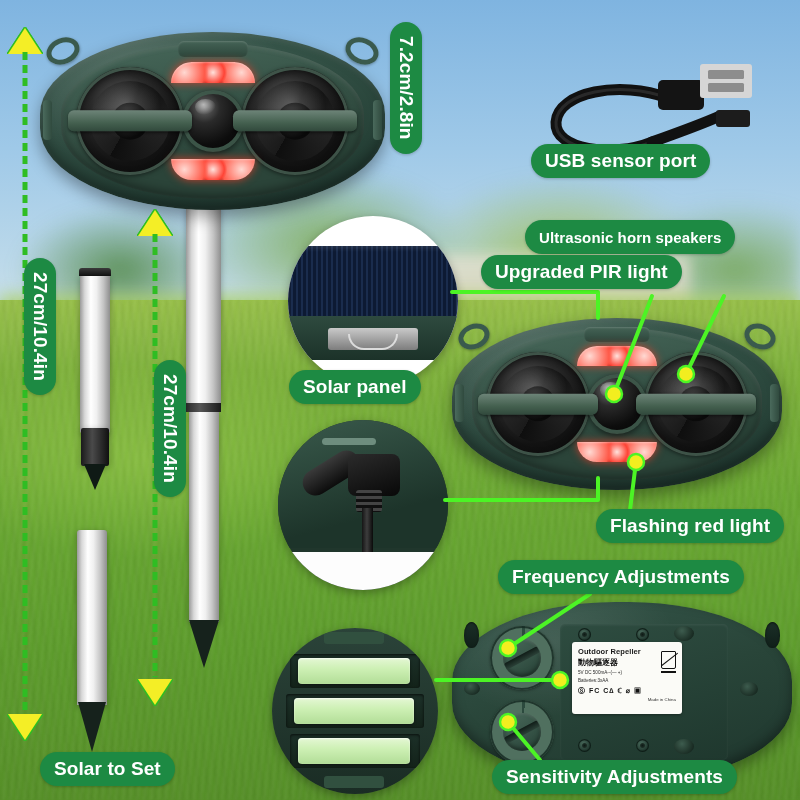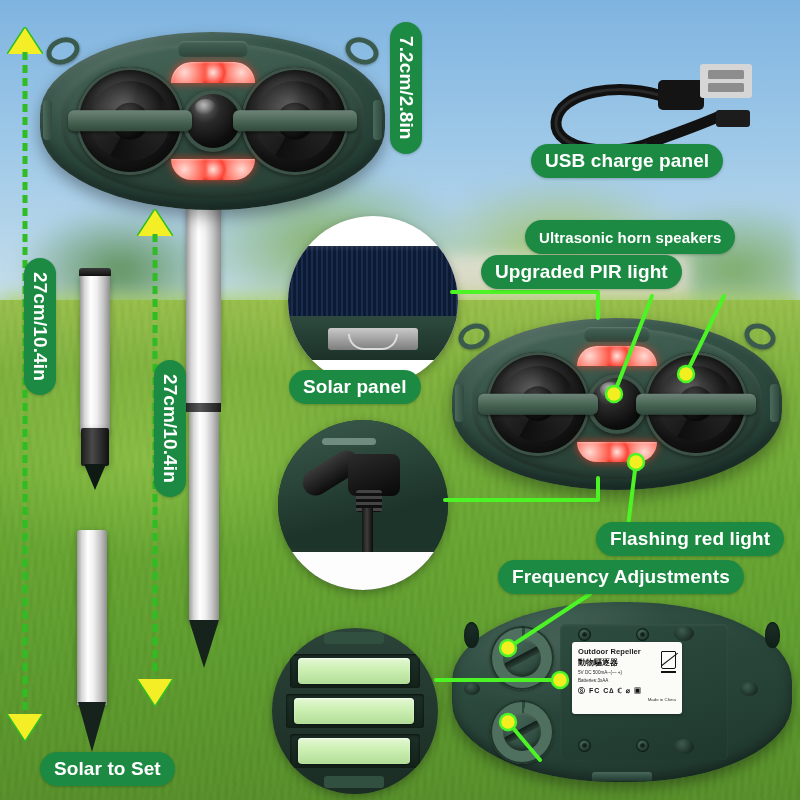--- a/index.html
+++ b/index.html
@@ -490,42 +490,45 @@
 
   <div class="pill vert" style="left:24px; top:258px; width:32px; font-size:19px;">
     <span>27cm/10.4in</span>
   </div>
 
   <div class="pill vert" style="left:154px; top:360px; width:32px; font-size:19px;">
     <span>27cm/10.4in</span>
   </div>
 
   <div class="pill" style="left:531px; top:144px; height:34px; font-size:19px;">
-    <span>USB charge panel</span>
+    <span>USB sensor port</span>
   </div>
 
   <div class="pill" style="left:525px; top:220px; height:34px; font-size:15px;">
     <span>Ultrasonic horn speakers</span>
   </div>
 
   <div class="pill" style="left:481px; top:255px; height:34px; font-size:19px;">
     <span>Upgraded PIR light</span>
   </div>
 
   <div class="pill" style="left:289px; top:370px; height:34px; font-size:19px;">
     <span>Solar panel</span>
   </div>
 
-  <div class="pill" style="left:596px; top:509px; height:34px; font-size:19px;margin-top:13px;">
+  <div class="pill" style="left:596px; top:509px; height:34px; font-size:19px;">
     <span>Flashing red light</span>
   </div>
 
 
   <div class="pill" style="left:498px; top:560px; height:34px; font-size:19px;">
     <span>Frequency Adjustments</span>
   </div>
 
+  <div class="pill" style="left:492px; top:760px; height:34px; font-size:19px;">
+    <span>Sensitivity Adjustments</span>
+  </div>
 
   <div class="pill" style="left:40px; top:752px; height:34px; font-size:19px;">
     <span>Solar to Set</span>
   </div>
 
 </div>
 
 </body></html>

